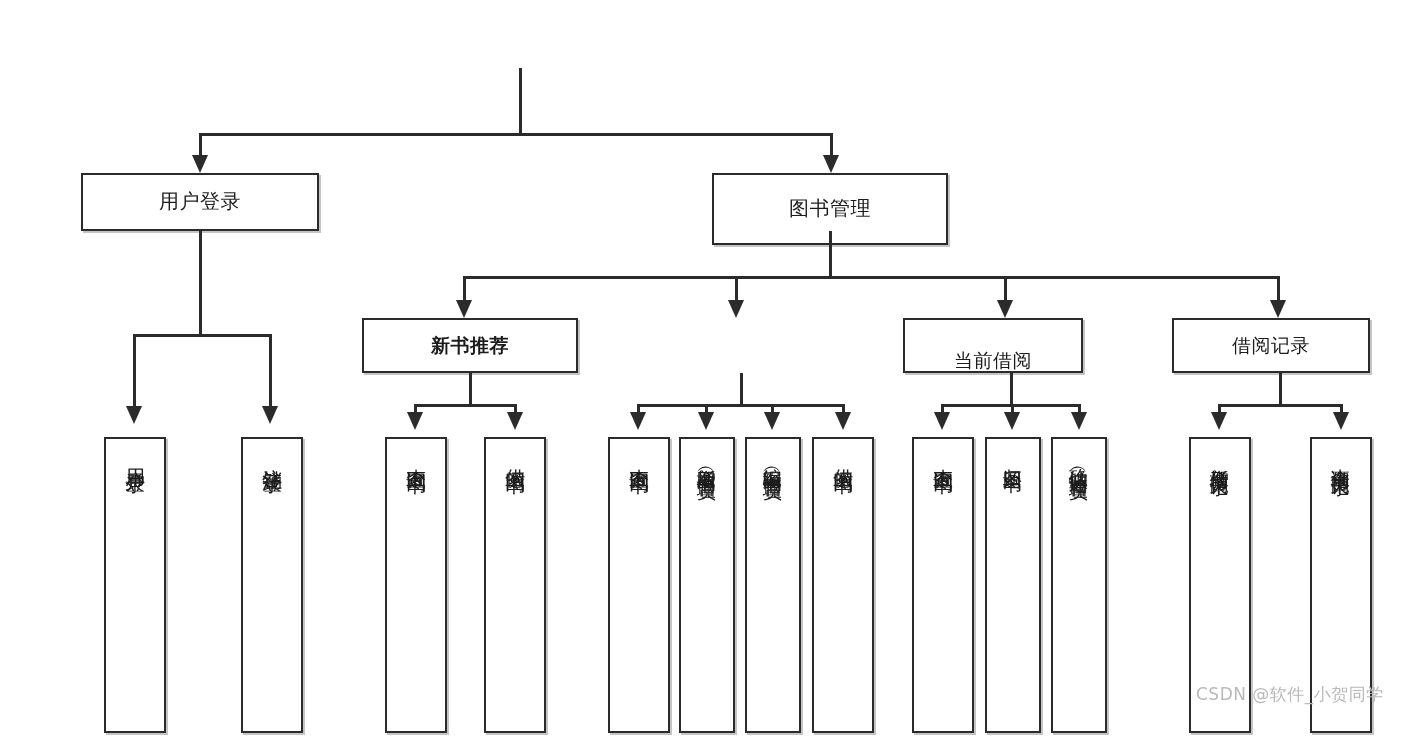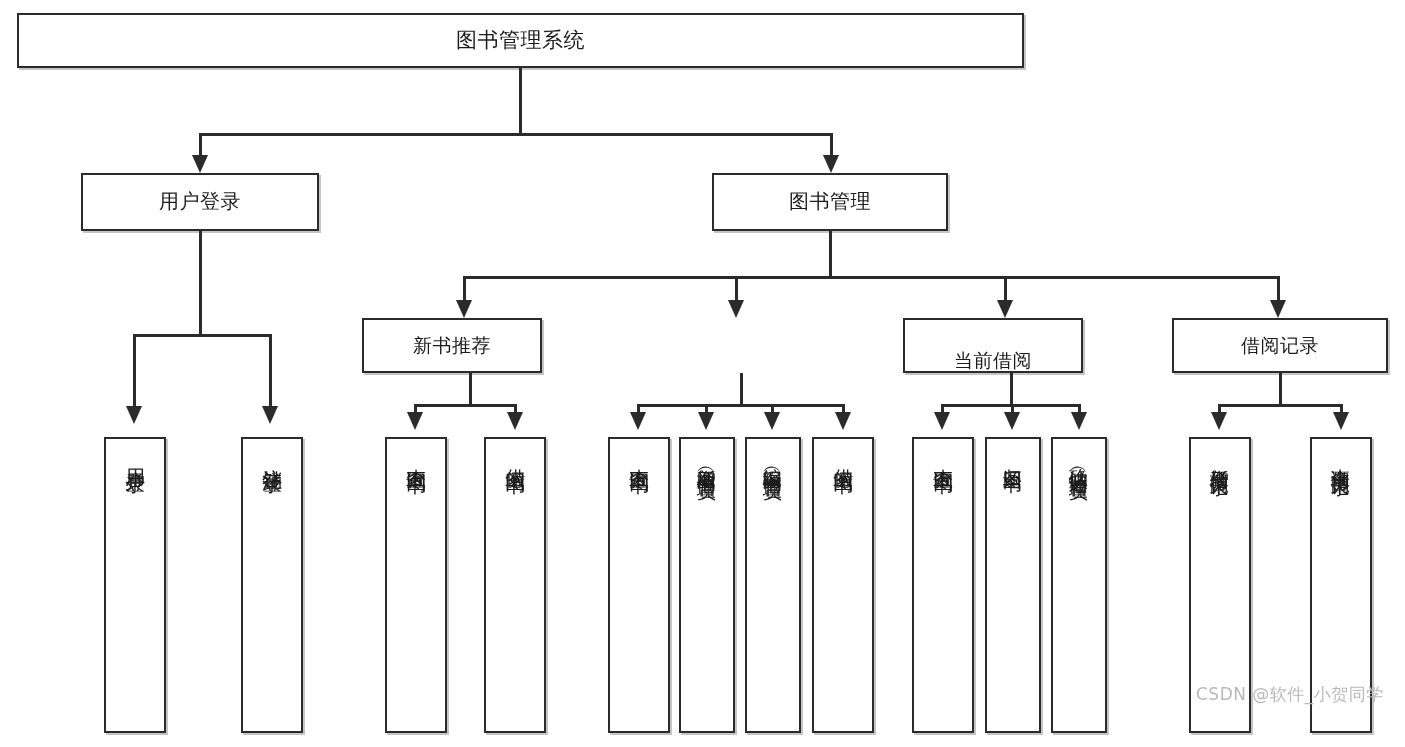--- a/index.html
+++ b/index.html
@@ -84,36 +84,33 @@
     white-space: nowrap;
     letter-spacing: 0.5px;
     font-family: "DejaVu Sans", "Liberation Sans", sans-serif;
   }
 </style>
 </head>
 <body>
 
 <div id="canvas">
 
-  <div class="node root" style="left:17px; top:13px; width:1007px; height:55px;">
-    <span class="label">图书管理系统</span>
-  </div>
 
   <div class="vline" style="left:519px; top:68px; width:3px; height:67px;"></div>
   <div class="hline" style="left:199px; top:133px; width:634px; height:3px;"></div>
   <div class="vline" style="left:199px; top:133px; width:3px; height:25px;"></div>
   <div class="arrow" style="left:192px; top:155px;"></div>
   <div class="vline" style="left:830px; top:133px; width:3px; height:25px;"></div>
   <div class="arrow" style="left:823px; top:155px;"></div>
 
   <div class="node lvl2" style="left:81px; top:173px; width:238px; height:58px;">
     <span class="label">用户登录</span>
   </div>
 
-  <div class="node lvl2" style="left:712px; top:173px; width:236px; height:58px;align-items:center;">
+  <div class="node lvl2" style="left:712px; top:173px; width:236px; height:72px;align-items:center;">
     <span class="label">图书管理</span>
   </div>
 
   <div class="vline" style="left:199px; top:231px; width:3px; height:106px;"></div>
   <div class="hline" style="left:133px; top:334px; width:138px; height:3px;"></div>
   <div class="vline" style="left:133px; top:334px; width:3px; height:74px;"></div>
   <div class="arrow" style="left:126px; top:406px;"></div>
   <div class="vline" style="left:269px; top:334px; width:3px; height:74px;"></div>
   <div class="arrow" style="left:262px; top:406px;"></div>
 
@@ -121,27 +118,27 @@
   <div class="hline" style="left:463px; top:276px; width:817px; height:3px;"></div>
   <div class="vline" style="left:463px; top:276px; width:3px; height:26px;"></div>
   <div class="arrow" style="left:456px; top:300px;"></div>
   <div class="vline" style="left:735px; top:276px; width:3px; height:26px;"></div>
   <div class="arrow" style="left:728px; top:300px;"></div>
   <div class="vline" style="left:1004px; top:276px; width:3px; height:26px;"></div>
   <div class="arrow" style="left:997px; top:300px;"></div>
   <div class="vline" style="left:1277px; top:276px; width:3px; height:26px;"></div>
   <div class="arrow" style="left:1270px; top:300px;"></div>
 
-  <div class="node lvl3" style="left:362px; top:318px; width:180px; height:55px;">
+  <div class="node lvl3" style="left:362px; top:318px; width:216px; height:55px;font-weight:bold;">
     <span class="label">新书推荐</span>
   </div>
   <div class="node lvl3" style="left:903px; top:318px; width:180px; height:55px;align-items:flex-end;">
     <span class="label">当前借阅</span>
   </div>
-  <div class="node lvl3" style="left:1172px; top:318px; width:216px; height:55px;">
+  <div class="node lvl3" style="left:1172px; top:318px; width:198px; height:55px;">
     <span class="label">借阅记录</span>
   </div>
 
   <div class="vline" style="left:469px; top:373px; width:3px; height:34px;"></div>
   <div class="hline" style="left:414px; top:404px; width:103px; height:3px;"></div>
   <div class="vline" style="left:414px; top:404px; width:3px; height:10px;"></div>
   <div class="arrow" style="left:407px; top:412px;"></div>
   <div class="vline" style="left:514px; top:404px; width:3px; height:10px;"></div>
   <div class="arrow" style="left:507px; top:412px;"></div>
 

